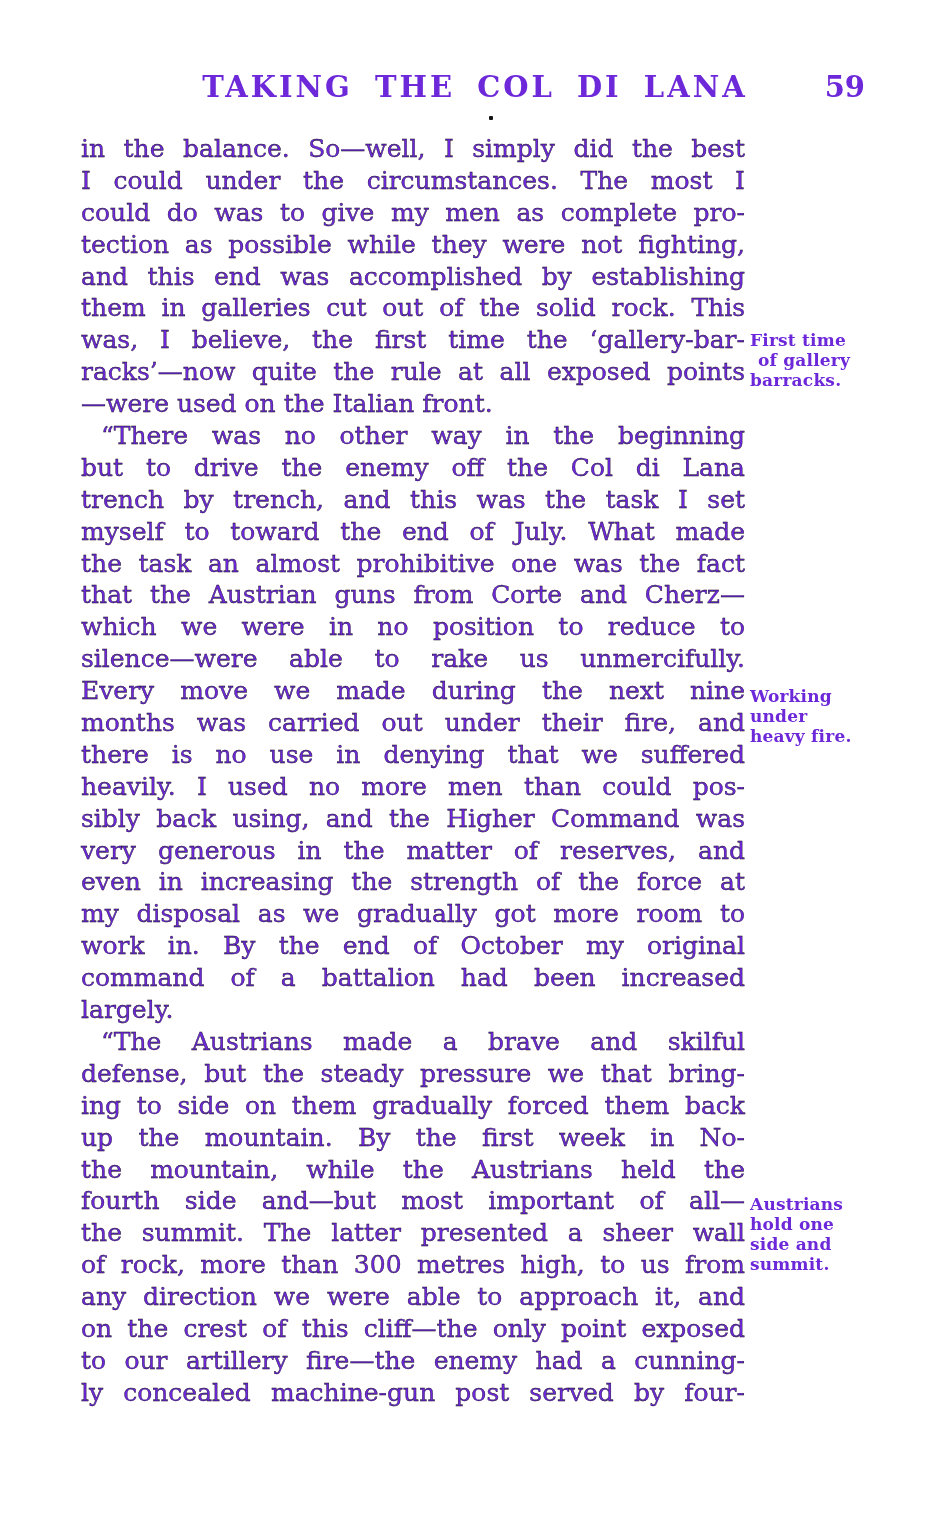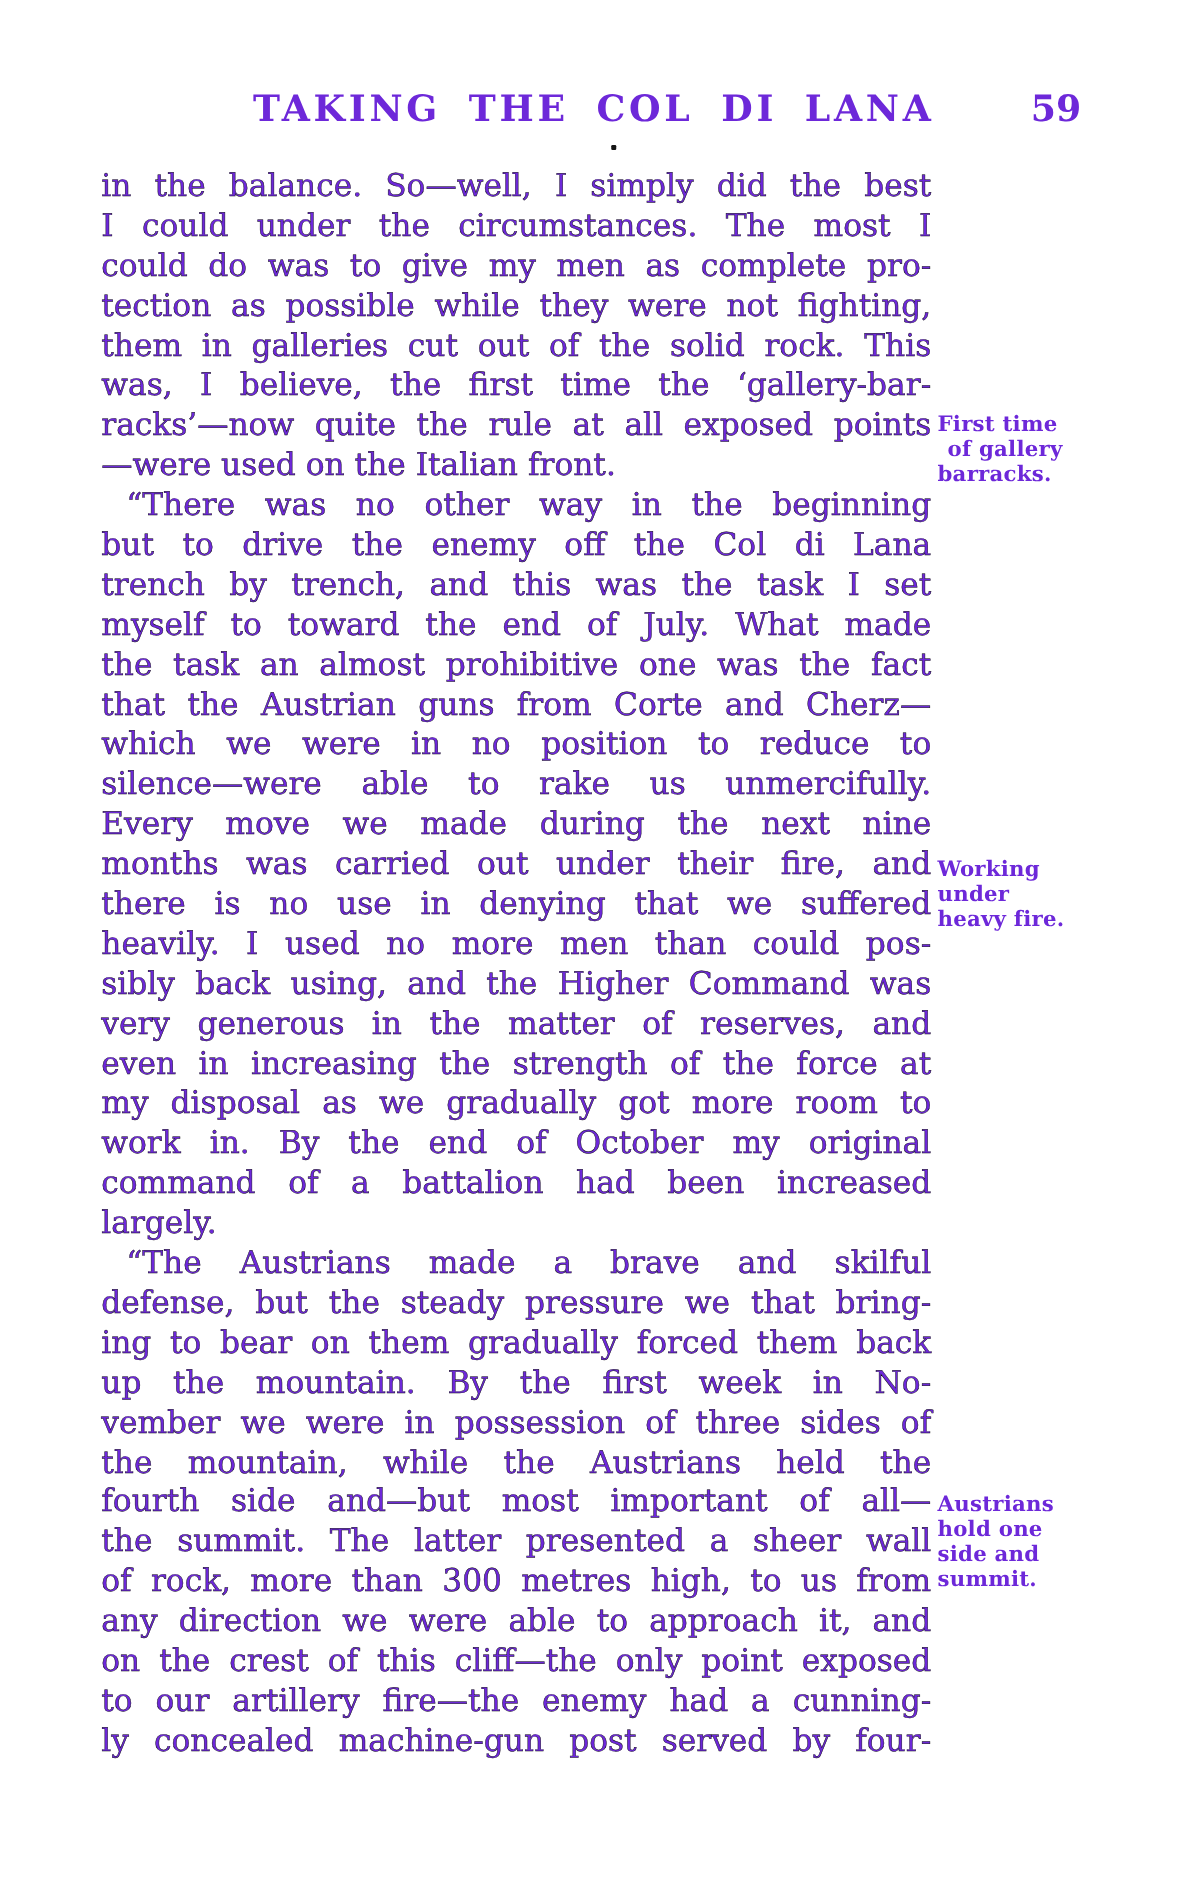--- a/index.html
+++ b/index.html
@@ -90,20 +90,21 @@
 
   <div class="folio">59</div>
 
   <div class="speck"></div>
 
   <div class="body-column" id="body-column">
       <div class="line">in the balance.  So—well, I simply did the best</div>
       <div class="line">I could under the circumstances.  The most I</div>
       <div class="line">could do was to give my men as complete pro-</div>
       <div class="line">tection as possible while they were not fighting,</div>
+      <div class="line">and this end was accomplished by establishing</div>
       <div class="line">them in galleries cut out of the solid rock.  This</div>
       <div class="line">was, I believe, the first time the ‘gallery-bar-</div>
       <div class="line">racks’—now quite the rule at all exposed points</div>
       <div class="line short">—were used on the Italian front.</div>
       <div class="line indent">“There was no other way in the beginning</div>
       <div class="line">but to drive the enemy off the Col di Lana</div>
       <div class="line">trench by trench, and this was the task I set</div>
       <div class="line">myself to toward the end of July.  What made</div>
       <div class="line">the task an almost prohibitive one was the fact</div>
       <div class="line">that the Austrian guns from Corte and Cherz—</div>
@@ -115,23 +116,22 @@
       <div class="line">heavily.  I used no more men than could pos-</div>
       <div class="line">sibly back using, and the Higher Command was</div>
       <div class="line">very generous in the matter of reserves, and</div>
       <div class="line">even in increasing the strength of the force at</div>
       <div class="line">my disposal as we gradually got more room to</div>
       <div class="line">work in.  By the end of October my original</div>
       <div class="line">command of a battalion had been increased</div>
       <div class="line short">largely.</div>
       <div class="line indent">“The Austrians made a brave and skilful</div>
       <div class="line">defense, but the steady pressure we that bring-</div>
-      <div class="line">ing to bear on them gradually forced them back</div>
+      <div class="line">ing to side on them gradually forced them back</div>
       <div class="line">up the mountain.  By the first week in No-</div>
-      <div class="line">vember we were in possession of three sides of</div>
       <div class="line">the mountain, while the Austrians held the</div>
       <div class="line">fourth side and—but most important of all—</div>
       <div class="line">the summit.  The latter presented a sheer wall</div>
       <div class="line">of rock, more than 300 metres high, to us from</div>
       <div class="line">any direction we were able to approach it, and</div>
       <div class="line">on the crest of this cliff—the only point exposed</div>
       <div class="line">to our artillery fire—the enemy had a cunning-</div>
       <div class="line">ly concealed machine-gun post served by four-</div>
     </div>
 

